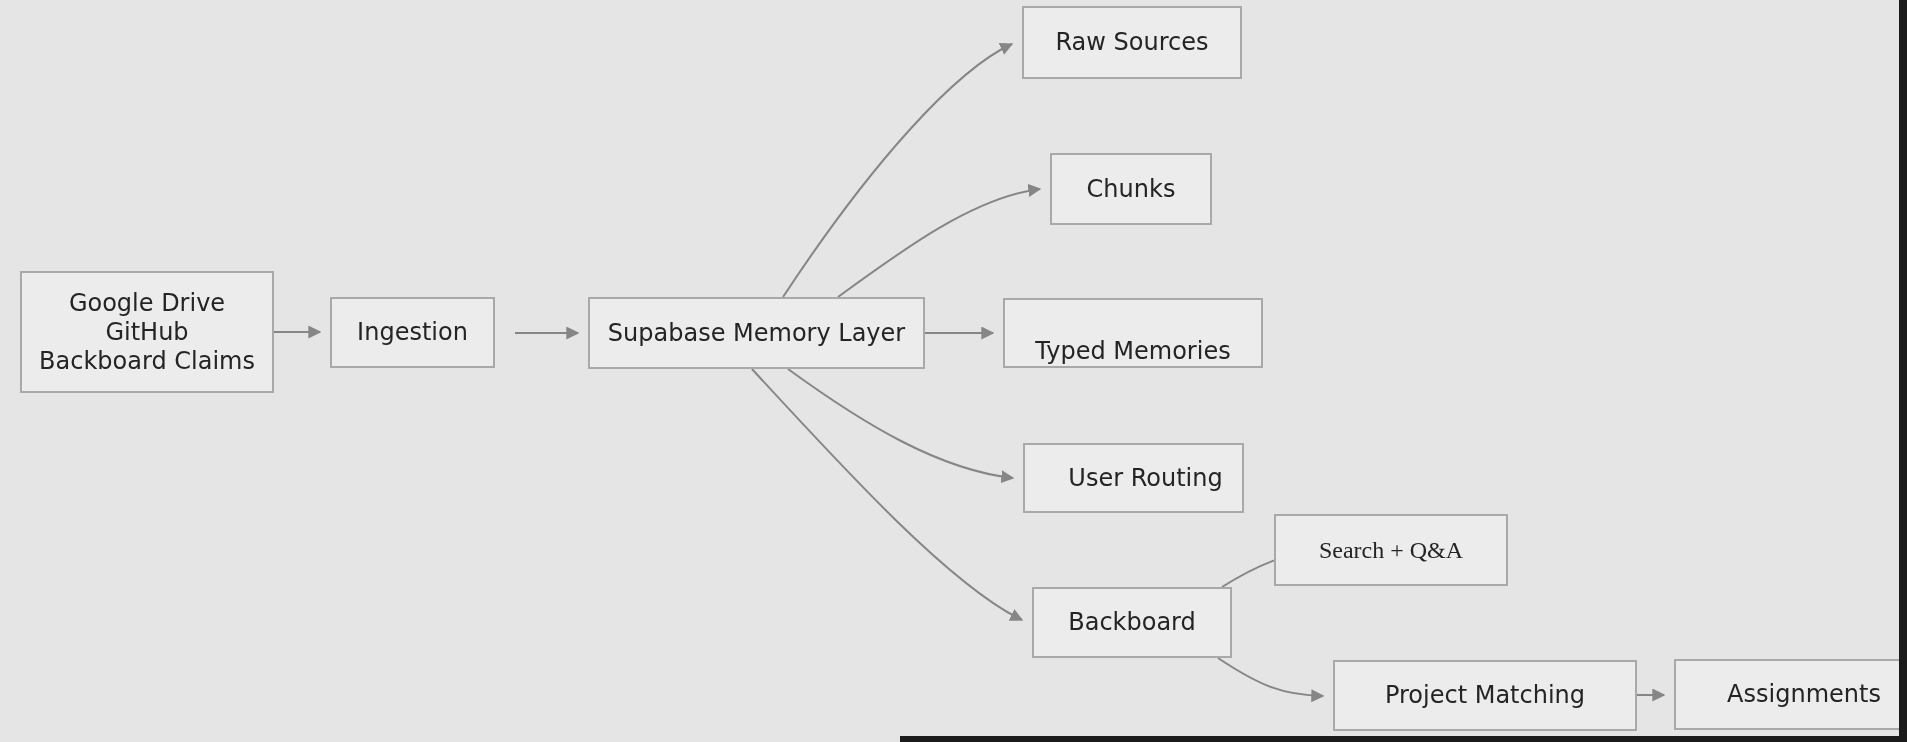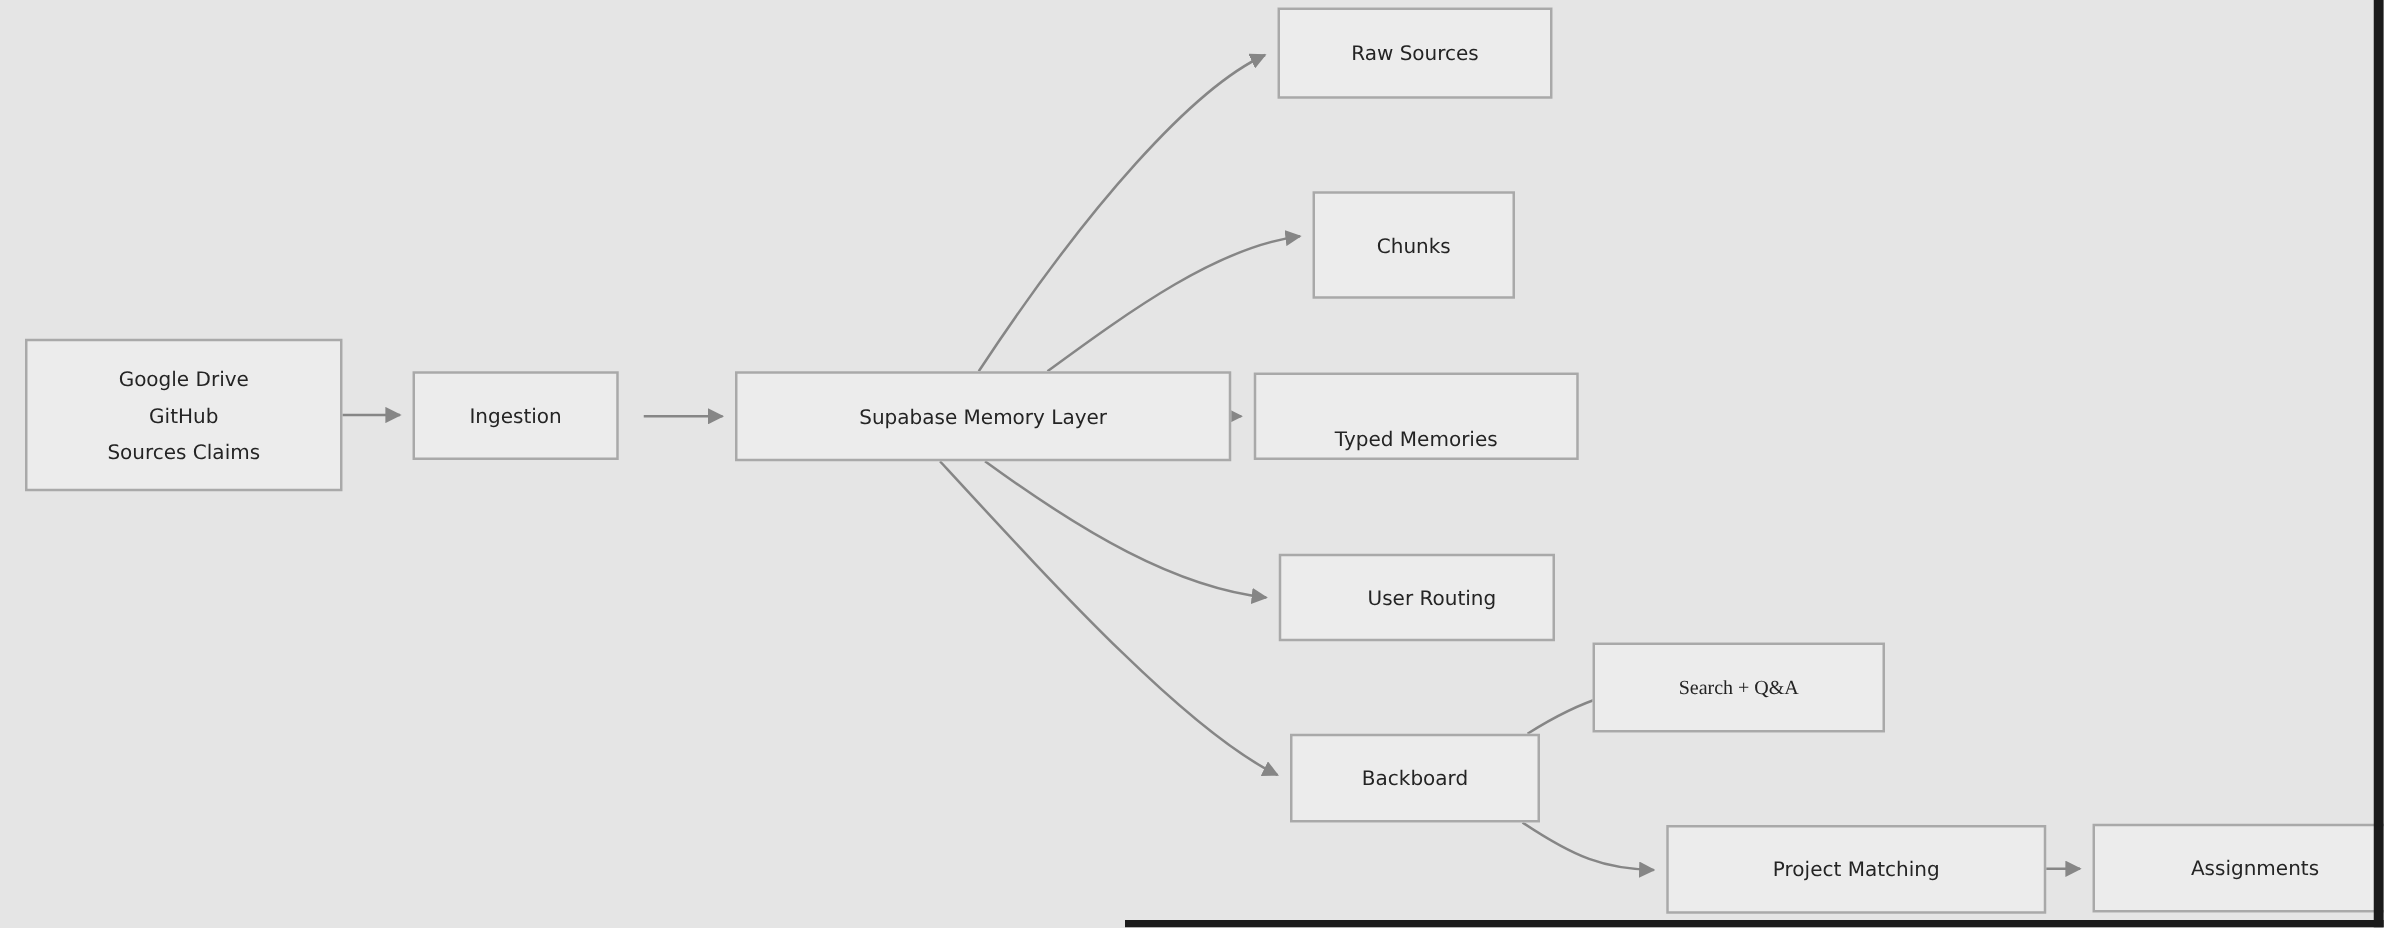--- a/index.html
+++ b/index.html
@@ -23,21 +23,21 @@
     position: absolute;
     box-sizing: border-box;
     background: #ececec;
     border: 2px solid #a9a9a9;
     display: flex;
     flex-direction: column;
     align-items: center;
     justify-content: center;
     text-align: center;
     color: #242424;
-    font-size: 16px;
+    font-size: 24px;
     line-height: 29px;
     white-space: nowrap;
   }
   .frame-strip {
     position: absolute;
     background: #1b1b1b;
   }
   #frame-right { right: 0; top: 0; width: 8px; height: 742px; }
   #frame-bottom { left: 900px; bottom: 0; width: 1007px; height: 6px; }
 </style>
@@ -61,32 +61,32 @@
         <path d="M752,369 C845,470 950,585 1022,620" fill="none" stroke="#868686" stroke-width="2" marker-end="url(#arrowhead)"></path>
         <path d="M1222,587 C1268,558 1298,550 1340,550" fill="none" stroke="#868686" stroke-width="2" marker-end="url(#arrowhead)"></path>
         <path d="M1218,658 C1260,686 1283,695 1323,696" fill="none" stroke="#868686" stroke-width="2" marker-end="url(#arrowhead)"></path>
         <path d="M1602,695 L1664,695" fill="none" stroke="#868686" stroke-width="2" marker-end="url(#arrowhead)"></path>
       </g>
   </svg>
   <div id="nodes">
       <div class="node" style="left: 4px; top: 271px; width: 254px; height: 122px; margin-left: 16px;">
         <span>Google Drive</span>
         <span>GitHub</span>
-        <span>Sources Claims</span>
+        <span>Backboard Claims</span>
       </div>
       <div class="node" style="left: 330px; top: 297px; width: 165px; height: 71px;">
         <span>Ingestion</span>
       </div>
-      <div class="node" style="left: 588px; top: 297px; width: 397px; height: 72px;">
+      <div class="node" style="left: 588px; top: 297px; width: 337px; height: 72px;">
         <span>Supabase Memory Layer</span>
       </div>
       <div class="node" style="left: 1022px; top: 6px; width: 220px; height: 73px;">
         <span>Raw Sources</span>
       </div>
-      <div class="node" style="left: 1050px; top: 153px; width: 162px; height: 86px;">
+      <div class="node" style="left: 1050px; top: 153px; width: 162px; height: 72px;">
         <span>Chunks</span>
       </div>
       <div class="node" style="left: 1003px; top: 298px; width: 260px; height: 70px; justify-content: flex-end;">
         <span>Typed Memories</span>
       </div>
       <div class="node" style="left: 1023px; top: 443px; width: 221px; height: 70px; padding-left: 24px;">
         <span>User Routing</span>
       </div>
       <div class="node" style="left: 1032px; top: 587px; width: 200px; height: 71px;">
         <span>Backboard</span>

